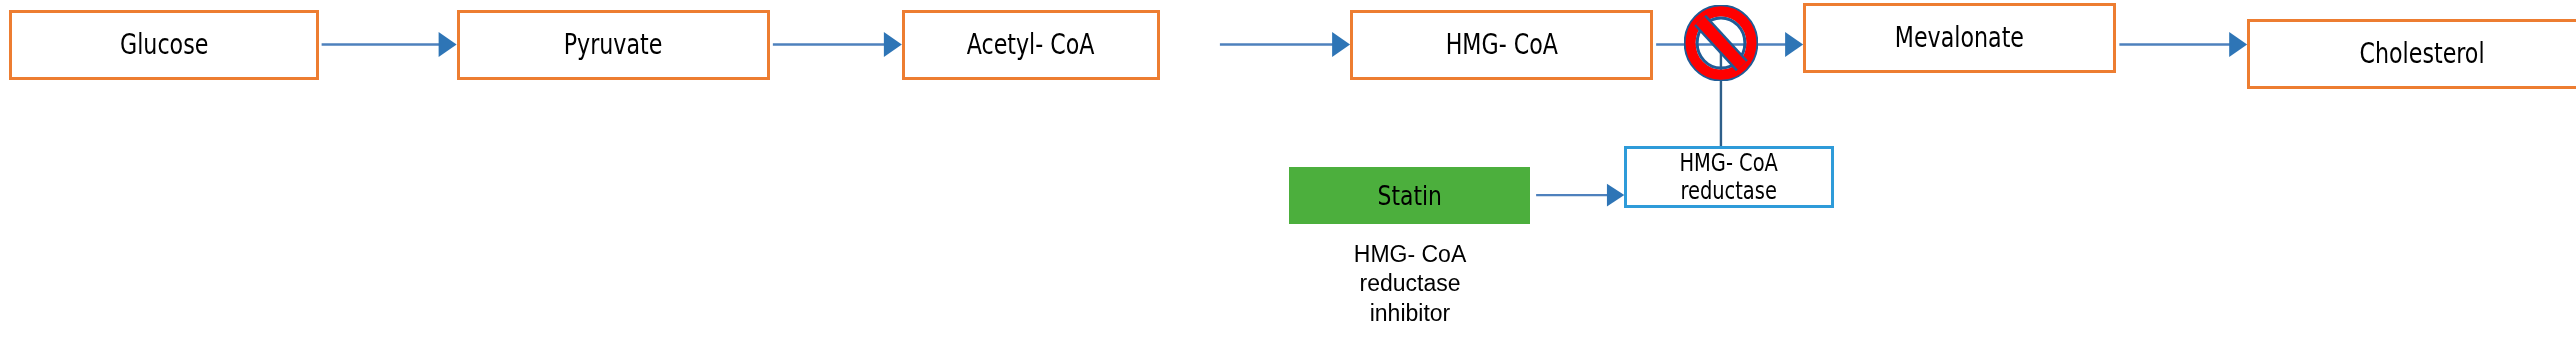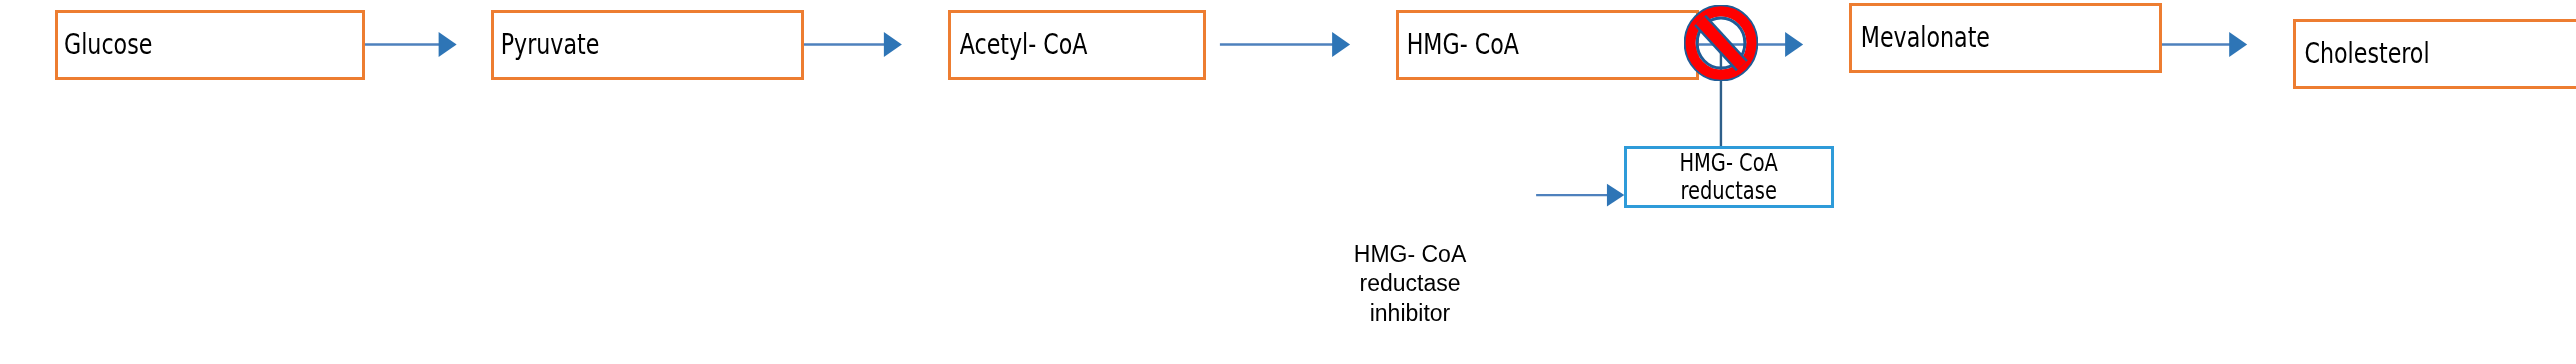--- a/index.html
+++ b/index.html
@@ -21,21 +21,21 @@
   }
 
   
   .node-box {
     position: absolute;
     box-sizing: border-box;
     background: #ffffff;
     border: 3px solid #ED7D31;
     display: flex;
     align-items: center;
-    margin-left: 46px;
+    justify-content: center;
   }
   .node-box .node-label {
     font-family: "DejaVu Sans Condensed", "Liberation Sans Narrow", "Liberation Sans", sans-serif;
     font-stretch: condensed;
     font-size: 28px;
     line-height: 1;
     color: #000000;
     white-space: nowrap;
     letter-spacing: 0px;
     transform: scaleX(0.88);
@@ -162,21 +162,21 @@
 
     <g>
       <line class="inhibit-stem" x1="2868" y1="60" x2="2868" y2="246"></line>
     </g>
   </svg>
 
   <div class="node-box" style="left:9px; top:10.2px; width:310px; height:70px;">
     <span class="node-label">Glucose</span>
   </div>
 
-  <div class="node-box" style="left:445px; top:10.2px; width:313px; height:70px;">
+  <div class="node-box" style="left:457px; top:10.2px; width:313px; height:70px;">
     <span class="node-label">Pyruvate</span>
   </div>
 
   <div class="node-box" style="left:902px; top:10.2px; width:258px; height:70px;">
     <span class="node-label">Acetyl- CoA</span>
   </div>
 
   <div class="node-box" style="left:1350px; top:10.2px; width:303px; height:70px;">
     <span class="node-label">HMG- CoA</span>
   </div>
@@ -198,19 +198,22 @@
     <ellipse cx="62" cy="63" rx="40" ry="42" fill="none" stroke="#1F5C96" stroke-width="5"></ellipse>
 
     <line x1="27" y1="25" x2="97" y2="101" stroke="#1F5C96" stroke-width="27" stroke-linecap="butt"></line>
     <line x1="27" y1="25" x2="97" y2="101" stroke="#FF0000" stroke-width="19" stroke-linecap="butt"></line>
   </svg>
 
   <div class="enzyme-box" style="left:1624px; top:146px; width:210px; height:62px;">
     <span class="enzyme-label">HMG- CoA<br>reductase</span>
   </div>
 
+  <div class="drug-box" style="left:1289px; top:167px; width:241px; height:57px;">
+    <span class="drug-label">Statin</span>
+  </div>
 
   <div class="caption" style="left:1296px; top:240px; width:228px;">HMG- CoA
 reductase
 inhibitor</div>
 
 </div>
 
 
 </body></html>

